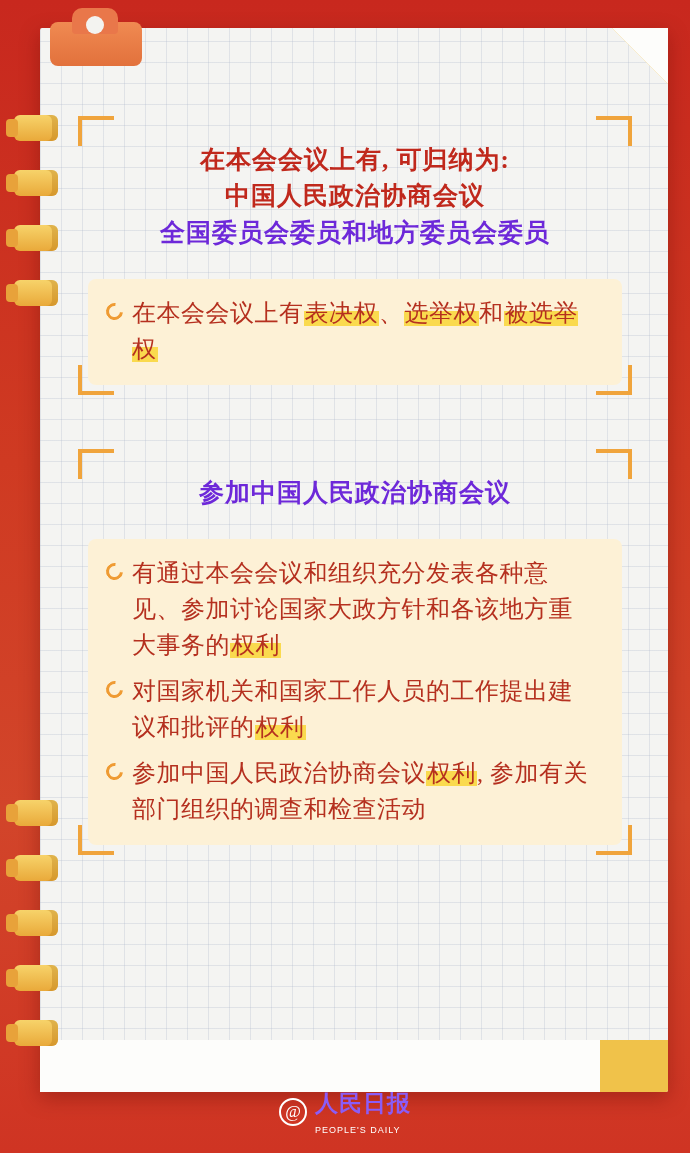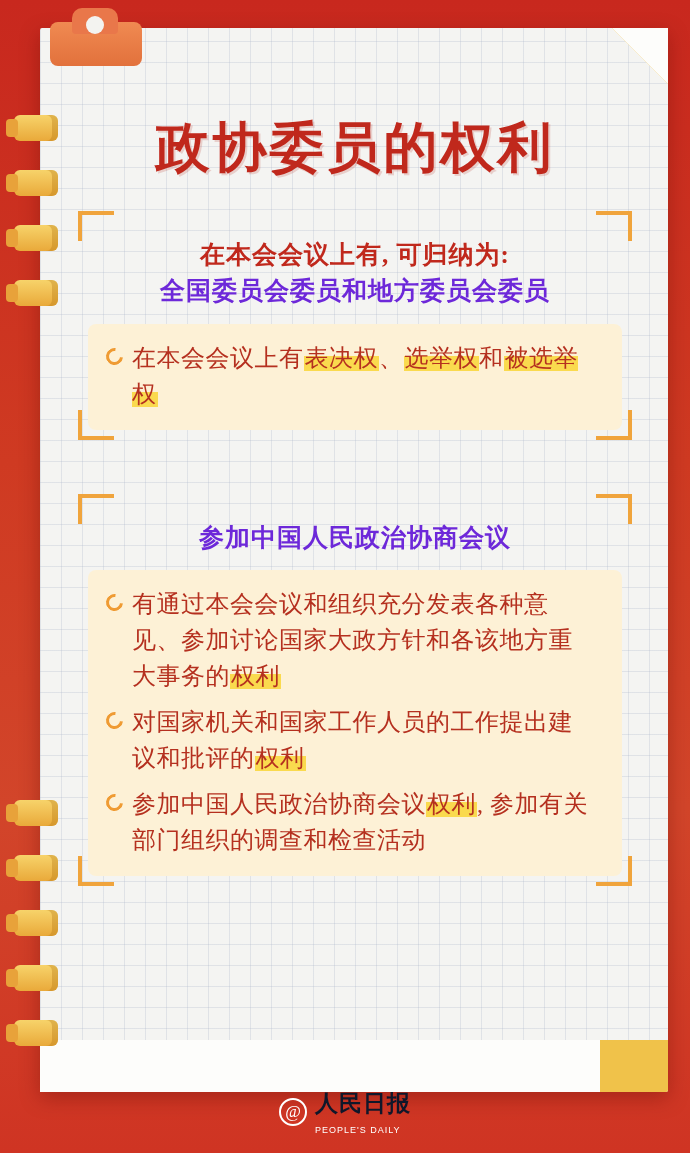--- a/index.html
+++ b/index.html
@@ -131,21 +131,21 @@
     line-height: 1.45;
     color: #c0281c;
     letter-spacing: 1px;
   }
   .sub-head .orange { color: #6d28d9; }
 
   .card {
     background: #fdf1d6;
     border-radius: 8px;
     padding: 16px 30px 18px 18px;
-    margin-top: 14px;
+    margin-top: 28px;
   }
   .li {
     display: flex;
     align-items: flex-start;
     margin-bottom: 10px;
   }
   .li:last-child { margin-bottom: 0; }
   .bullet {
     flex: 0 0 auto;
     width: 17px; height: 17px;
@@ -183,21 +183,21 @@
     width: 28px; height: 28px;
     border: 2px solid #ffffff;
     border-radius: 50%;
     color: #fff;
     font-size: 17px;
     line-height: 24px;
     text-align: center;
     font-family: "Liberation Serif", serif;
   }
   .logo-cn {
-    color: #0f172a;
+    color: #8b5cf6;
     font-family: Liberation Sans, sans-serif;
     font-weight: bold;
     font-size: 23px;
     letter-spacing: 1px;
   }
   .logo-en {
     color: #ffffff;
     font-size: 9px;
     letter-spacing: 1px;
     margin-top: 6px;
@@ -222,29 +222,29 @@
 <div class="ring" style="top:855px"></div>
 <div class="ring" style="top:910px"></div>
 <div class="ring" style="top:965px"></div>
 <div class="ring" style="top:1020px"></div>
 
 <div class="clip-base"></div>
 <div class="clip-top"></div>
 <div class="clip-hole"></div>
 
 <div class="content">
-  <div class="title">政协委员的权利</div>
   <div id="sections">
       <div class="bracket-block">
         <div class="bk tl"></div>
         <div class="bk tr"></div>
         <div class="bk bl"></div>
         <div class="bk br"></div>
         <div class="sub-head">
           <div>在本会会议上有, 可归纳为:</div>
+          <div>中国人民政治协商会议</div>
           <div class="orange">全国委员会委员和地方委员会委员</div>
         </div>
         <div class="card">
           <div class="li">
             <div class="bullet"></div>
             <div class="li-text"><span>在本会会议上有</span><span class="hl">表决权</span><span>、</span><span class="hl">选举权</span><span>和</span><span class="hl">被选举权</span></div>
           </div>
         </div>
       </div>
       <div class="section-gap"></div>

